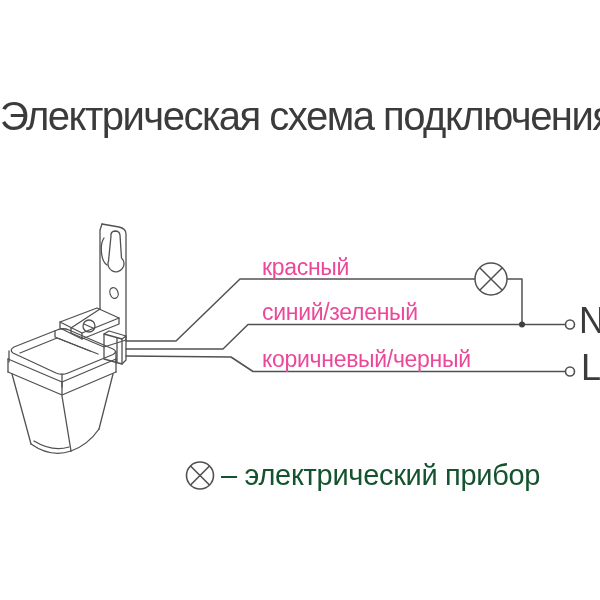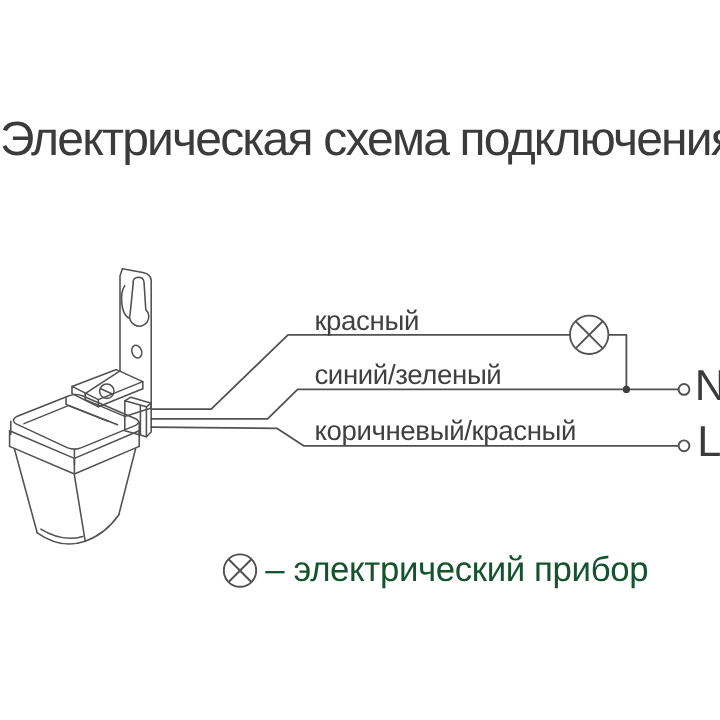--- a/index.html
+++ b/index.html
@@ -15,21 +15,21 @@
   .title{
     position:absolute;left:0;top:94px;width:600px;
     text-align:center;white-space:nowrap;
     font-size:40px;font-weight:300;letter-spacing:-1.5px;
     color:#3b3b3b;margin:0;
   }
   svg.linework{position:absolute;left:0;top:0;}
   .wire-label{
     position:absolute;
     font-size:23px;font-weight:300;letter-spacing:-0.3px;
-    color:#404040;white-space:nowrap;line-height:1;
+    color:#ec4899;white-space:nowrap;line-height:1;
   }
   .lbl-red{left:262px;top:256px;}
   .lbl-blue{left:262px;top:301px;}
   .lbl-brown{left:262px;top:348px;}
   .terminal-label{
     position:absolute;font-size:36px;font-weight:300;
     color:#3b3b3b;line-height:1;
   }
   .term-n{left:579px;top:303px;}
   .term-l{left:581px;top:350px;}
@@ -126,20 +126,20 @@
 
     <g stroke="#515151" stroke-width="1.6" fill="none">
       <circle cx="200" cy="475.5" r="13.5"></circle>
       <path d="M190.5,466 L209.5,485"></path>
       <path d="M209.5,466 L190.5,485"></path>
     </g>
   </svg>
 
   <div class="wire-label lbl-red">красный</div>
   <div class="wire-label lbl-blue">синий/зеленый</div>
-  <div class="wire-label lbl-brown">коричневый/красный</div>
+  <div class="wire-label lbl-brown">коричневый/черный</div>
 
   <div class="terminal-label term-n">N</div>
   <div class="terminal-label term-l">L</div>
 
   <div class="legend-text">– электрический прибор</div>
 
 </div>
 
 </body></html>

